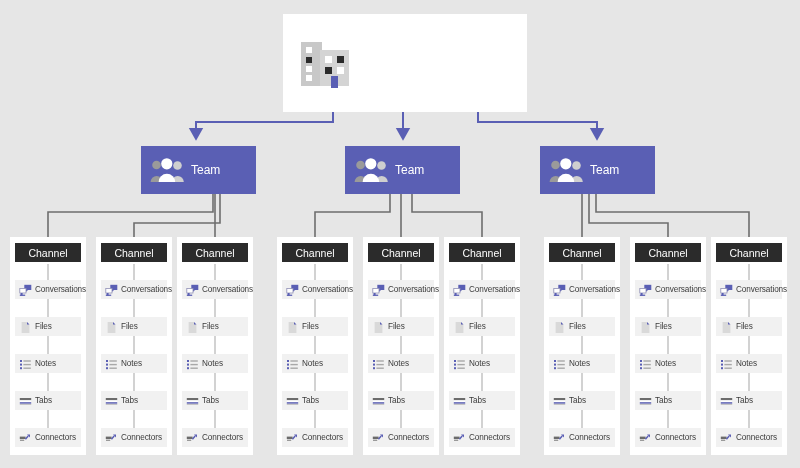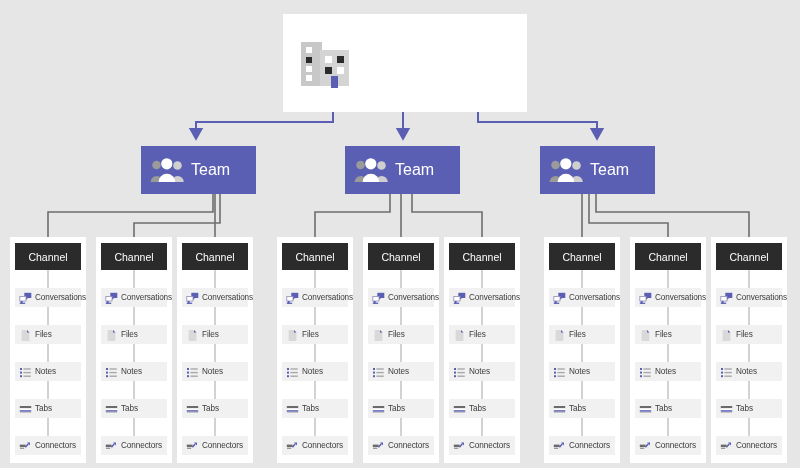--- a/index.html
+++ b/index.html
@@ -66,37 +66,37 @@
     padding-left: 9px;
     z-index: 5;
   }
   .team-icon {
     width: 34px;
     height: 26px;
     flex: 0 0 34px;
     margin-right: 7px;
   }
   .team-label {
-    font-size: 16px;
+    font-size: 12px;
     color: #ffffff;
     white-space: nowrap;
   }
 
   
   .channel-card {
     position: absolute;
     width: 76px;
     top: 237px;
     background: #ffffff;
     box-sizing: border-box;
     padding: 6px 5px 8px 5px;
     z-index: 5;
   }
   .channel-header {
-    height: 27px;
+    height: 19px;
     background: #2b2b2b;
     color: #ffffff;
     font-size: 10.5px;
     display: flex;
     align-items: center;
     justify-content: center;
     position: relative;
     z-index: 3;
   }
   .channel-stem {

